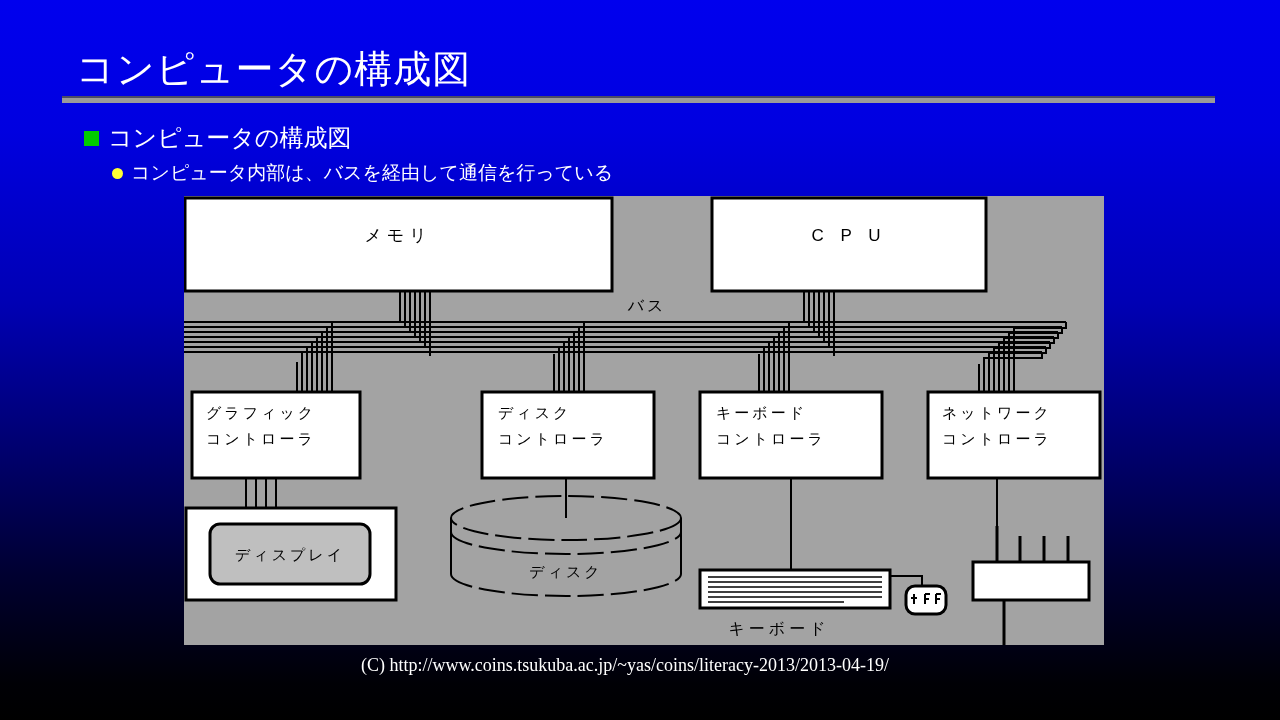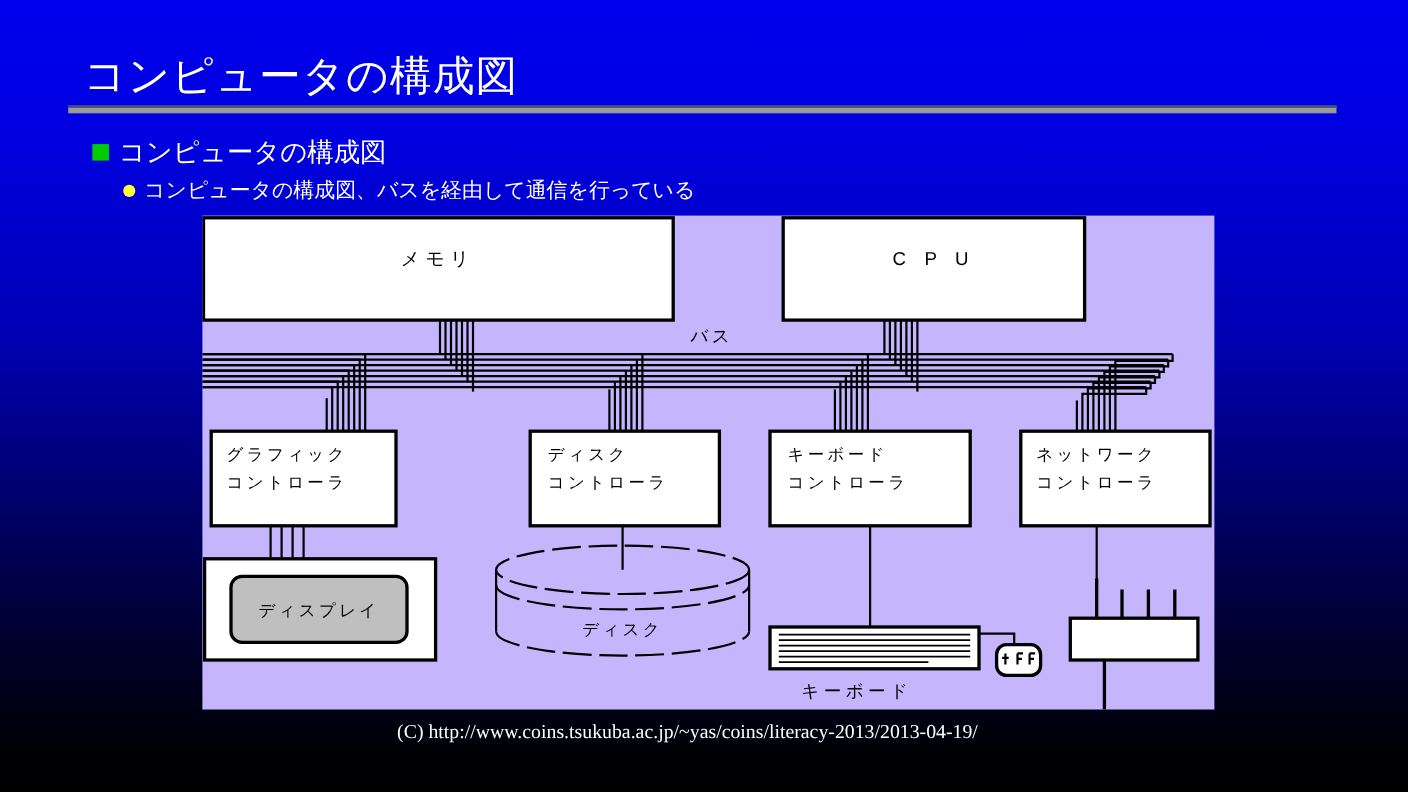--- a/index.html
+++ b/index.html
@@ -52,24 +52,24 @@
 <div id="slide-title">コンピュータの構成図</div>
 <div id="title-rule" style="background: rgb(154, 154, 154);"></div>
 
 <div id="bullet1-row">
   <span id="bullet1-marker" style="background: rgb(0, 204, 0);"></span>
   <span id="bullet1-text">コンピュータの構成図</span>
 </div>
 
 <div id="bullet2-row">
   <span id="bullet2-marker" style="background: rgb(255, 255, 51);"></span>
-  <span id="bullet2-text">コンピュータの構成図、バスを経由して通信を行っている</span>
+  <span id="bullet2-text">コンピュータ内部は、バスを経由して通信を行っている</span>
 </div>
 
-<div id="diagram-panel" style="background: #c4b5fd;">
+<div id="diagram-panel" style="background: #a3a3a3;">
 <svg id="diagram-svg" viewBox="0 0 920 449" xmlns="http://www.w3.org/2000/svg">
 
   <g stroke="#000" stroke-width="2" fill="none">
 
     <line x1="0" y1="126" x2="882" y2="126"></line>
     <line x1="0" y1="131" x2="878" y2="131"></line>
     <line x1="0" y1="136" x2="874" y2="136"></line>
     <line x1="0" y1="141" x2="870" y2="141"></line>
     <line x1="0" y1="146" x2="866" y2="146"></line>
     <line x1="0" y1="151" x2="862" y2="151"></line>

